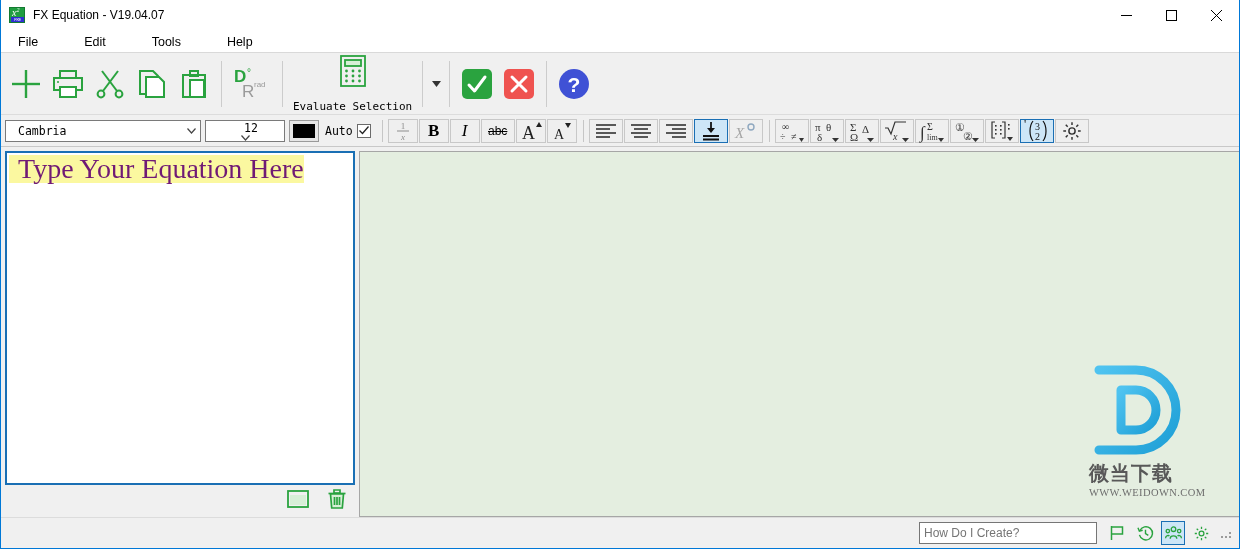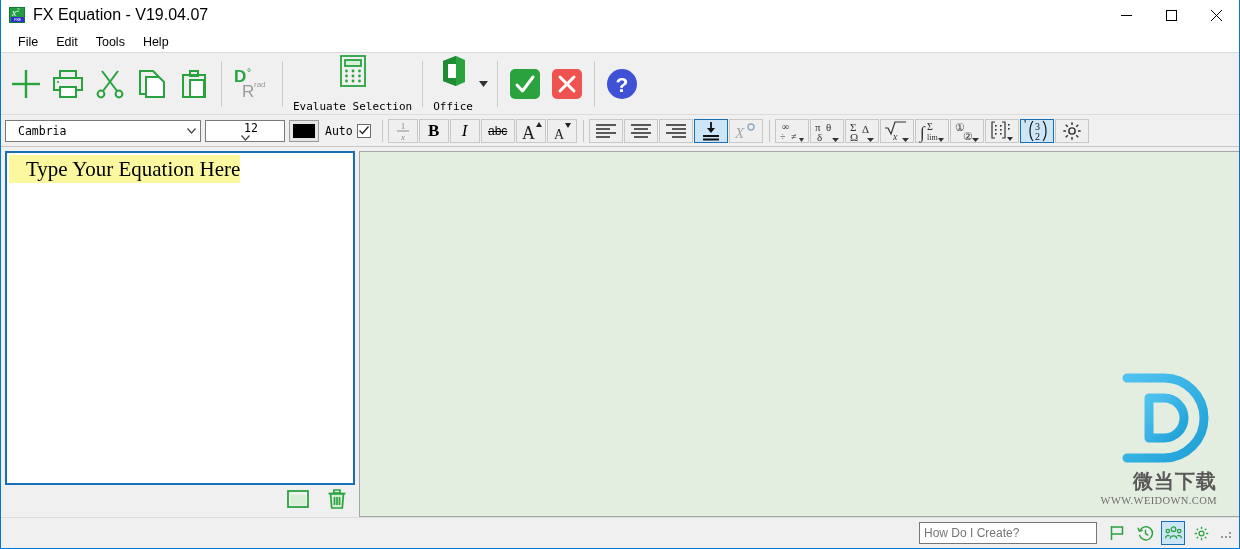--- a/index.html
+++ b/index.html
@@ -37,36 +37,37 @@
     font-size: 10px; color: #ffffff; font-style: italic;
     font-family: "Liberation Serif", serif;
   }
   .app-icon .strip {
     position: absolute; left: 1px; bottom: 0px; width: 13px; height: 5px;
     background: #2f2fd0;
     font-size: 4px; color: #fff; text-align: center; line-height: 5px;
     letter-spacing: -0.5px;
   }
   .title-text {
-    font-size: 16px; color: #000000; flex: 1 1 auto;
+    font-size: 12px; color: #000000; flex: 1 1 auto;
   }
   .winbtns { display: flex; height: 31px; }
   .winbtn {
     width: 45px; height: 31px;
     display: flex; align-items: center; justify-content: center;
     font-size: 12px; color: #000;
   }
   .winbtn svg { display: block; }
   
   .menubar {
     height: 22px; flex: 0 0 22px;
     display: flex; align-items: center;
     background: #ffffff;
     padding-left: 8px;
     border-bottom: 1px solid #d9d9d9;
+    gap: 28px;
   }
   .menu-item {
     font-size: 12.5px; color: #000;
     padding: 2px 9px;
     line-height: 16px;
   }
   
   .toolbar {
     height: 62px; flex: 0 0 62px;
     background: #f0f0f0;
@@ -155,25 +156,25 @@
   }
   .editor {
     flex: 1 1 auto;
     background: #ffffff;
     border: 2px solid #1a6fb4;
     padding: 2px 0 0 2px;
     overflow: hidden;
   }
   .eq-line {
     background: #fbf8a0;
-    color: #000000;
+    color: #701a75;
     font-family: "Liberation Serif", serif;
-    font-size: 21px;
+    font-size: 28px;
     line-height: 28px;
-    padding-left: 17px;
+    padding-left: 9px;
     display: inline-block;
     white-space: nowrap;
   }
   .left-tools {
     height: 32px; flex: 0 0 32px;
     display: flex; align-items: center; justify-content: flex-end;
     padding-right: 8px; gap: 18px;
     background: #f0f0f0;
   }
   .splitter {
@@ -181,22 +182,22 @@
     background: #f0f0f0;
   }
   .preview {
     flex: 1 1 auto; margin-right: 0px;
     background: #e4eee0;
     border: 1px solid #a6a6a6;
     border-right: none;
     position: relative; overflow: hidden;
   }
   .watermark {
-    position: absolute; right: 22px; bottom: 10px;
-    width: 128px; text-align: right;
+    position: absolute; right: 22px; bottom: 18px;
+    width: 128px; text-align: left;
     user-select: none;
   }
   .wm-cn {
     font-size: 20px; font-weight: bold; color: #585858;
     letter-spacing: 1px; margin-top: -2px;
     font-family: "DejaVu Sans", sans-serif;
   }
   .wm-url {
     font-size: 10.5px; color: #6d6d6d; letter-spacing: 0.4px;
     font-family: "Liberation Serif", serif;
@@ -332,28 +333,20 @@
           <circle cx="9.5" cy="27" r="1.4"></circle>
             <circle cx="16" cy="27" r="1.4"></circle>
             <circle cx="22.5" cy="27" r="1.4"></circle>
         </g>
       </svg>
       <span class="tb-label">Evaluate Selection</span>
     </div>
 
     <div class="tb-sep"></div>
 
-    <div class="tb-btn">
-      <svg width="30" height="34" viewBox="0 0 30 34">
-        <path d="M18 2 L5 7 V27 L18 32 L27 28 V6 Z" fill="#2aa33f"></path>
-        <path d="M18 2 L5 7 V27 L18 32 Z" fill="#1f8c33"></path>
-        <rect x="10" y="10" width="8" height="14" fill="#ffffff"></rect>
-      </svg>
-      <span class="tb-label">Office</span>
-    </div>
     <div class="dropcaret">
       <svg width="9" height="6" viewBox="0 0 9 6">
           <path d="M0 0 L9 0 L4.5 6 Z" fill="#333"></path>
         </svg>
     </div>
 
     <div class="tb-sep"></div>
 
     <div class="tb-btn">
       <svg width="34" height="34" viewBox="0 0 34 34">

